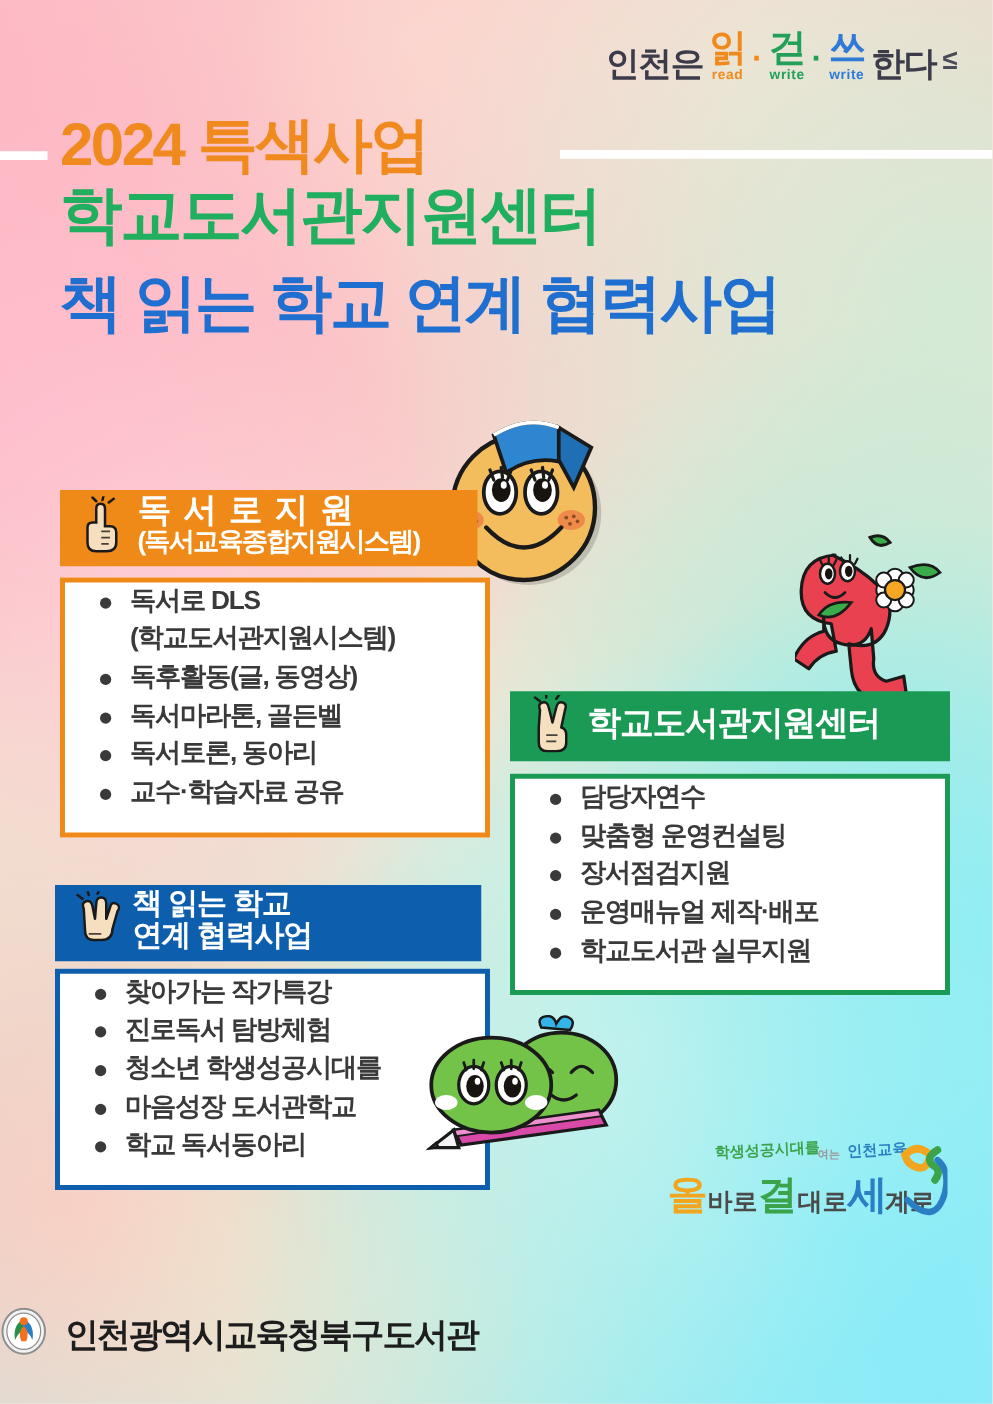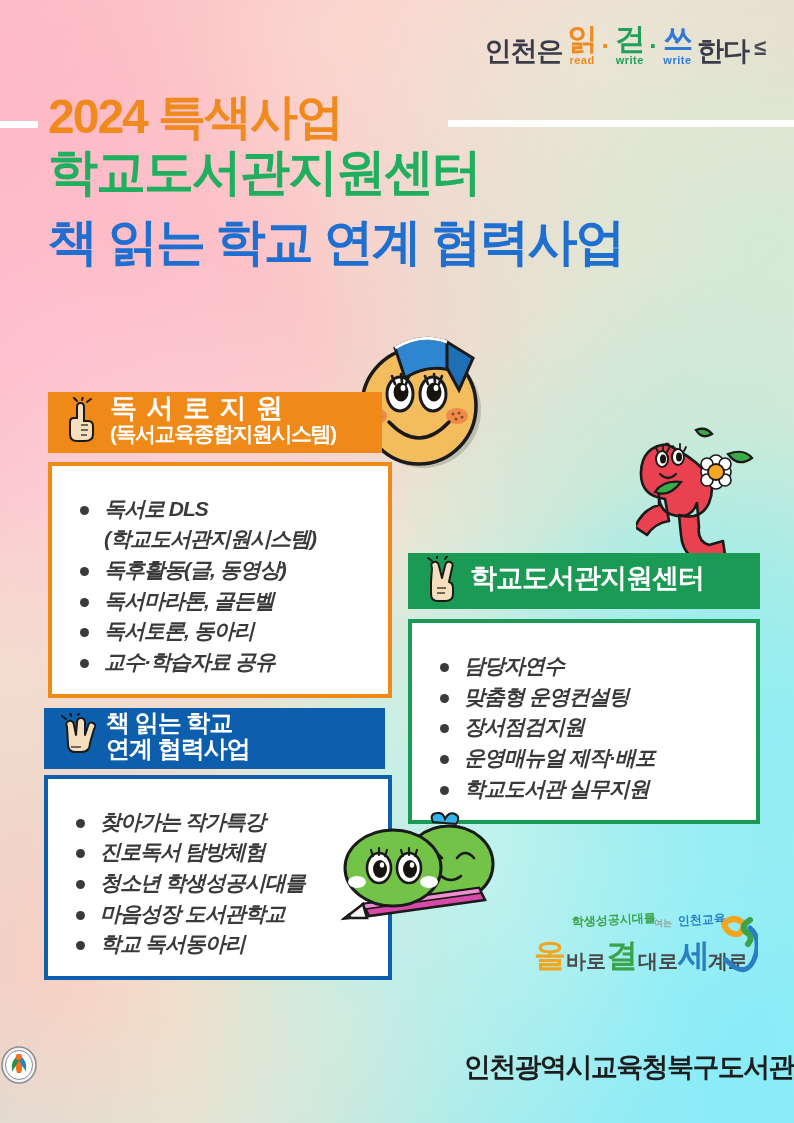--- a/index.html
+++ b/index.html
@@ -65,21 +65,21 @@
     color:#ffffff;
   }
   .sec-head .htxt { line-height:1.08; }
   .sec-title { font-size:27px; font-weight:900; letter-spacing:1px; white-space:nowrap; }
   .sec-title.tight { letter-spacing:-1px; }
   .sec-sub   { font-size:21px; font-weight:800; letter-spacing:-1.5px; white-space:nowrap; }
   .sec-title.two { font-size:24px; letter-spacing:-1px; }
 
   
   .sec-body { background:#ffffff; border:4px solid #000; }
-  .sec-body ul { list-style:none; padding:28px 10px 16px 24px;font-style:italic; }
+  .sec-body ul { list-style:none; padding:0 10px 16px 24px; }
   .sec-body li {
     position:relative; padding-left:28px;
     font-size:21px; font-weight:600; color:#3a3a3a;
     letter-spacing:-1px; line-height:1.46;
   }
   .sec-body li::before {
     content:""; position:absolute; left:4px; top:12px;
     width:9px; height:9px; border-radius:50%; background:#3a3a3a;
   }
   .sec-body li .cont { display:block; padding-left:0px; }
@@ -104,21 +104,21 @@
 
   
   #mascot-book  { left:345px; top:318px; z-index:6; }
   #mascot-red   { left:636px; top:424px; z-index:6; }
   #mascot-green { left:333px; top:812px; z-index:8; }
 
   
   #slogan { left:528px; top:908px; z-index:8; width:230px; height:82px; }
 
   
-  #footer { left:0; top:1046px; width:794px; display:flex; align-items:center; justify-content:space-between; gap:14px; z-index:9; }
+  #footer { left:0; top:1046px; width:794px; display:flex; align-items:center; justify-content:flex-start; gap:14px; z-index:9; }
   #footer .ftext { font-size:27px; font-weight:900; color:#1d1d1d; letter-spacing:-1.6px; }
 </style>
 </head>
 <body>
 
 <div id="bg">
   <div class="bgL bg-base"></div>
   <div class="bgL bg-b1"></div>
     <div class="bgL bg-b2"></div>
     <div class="bgL bg-b3"></div>

